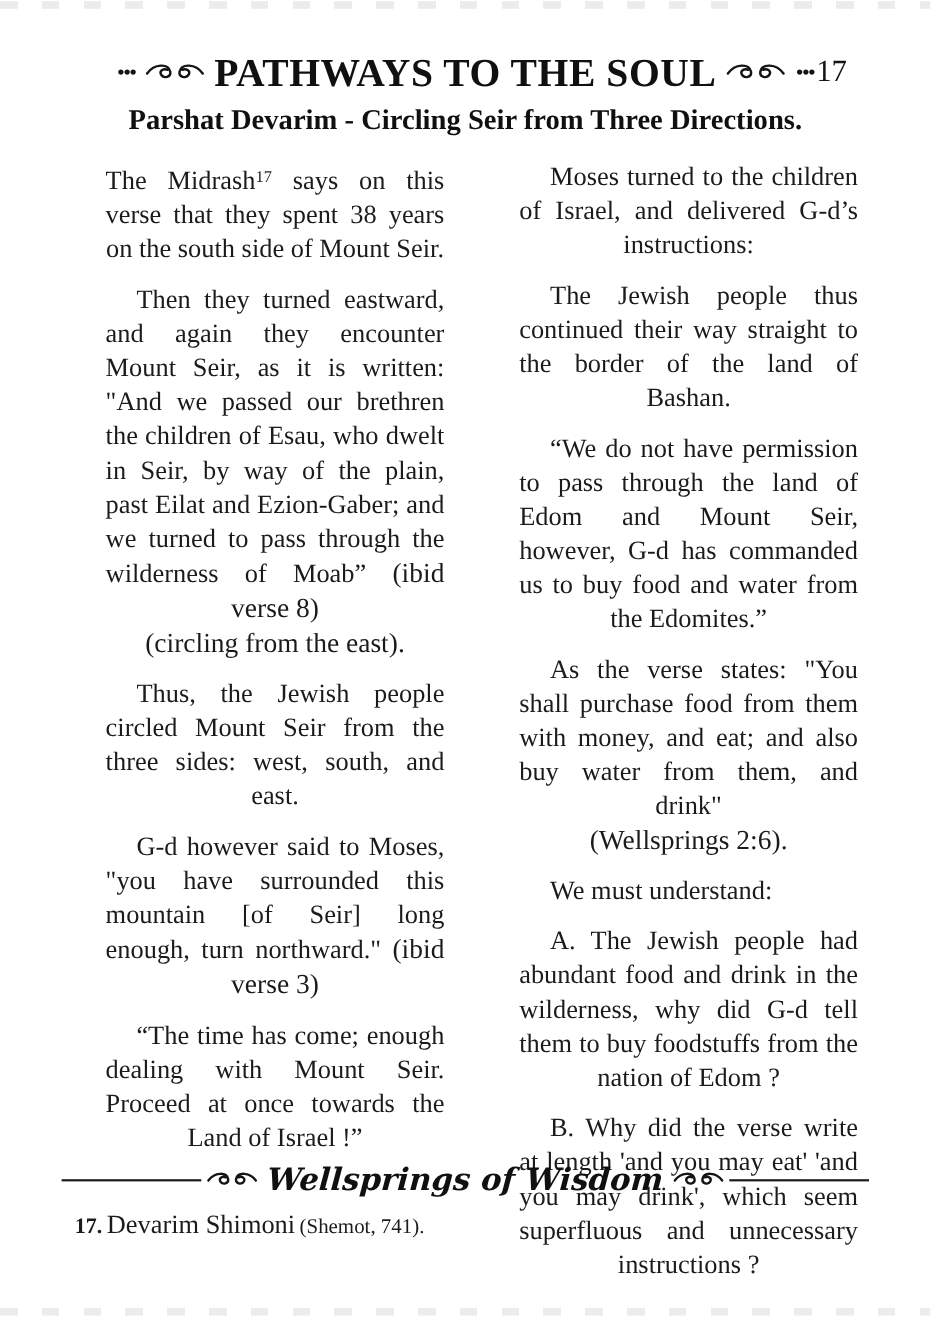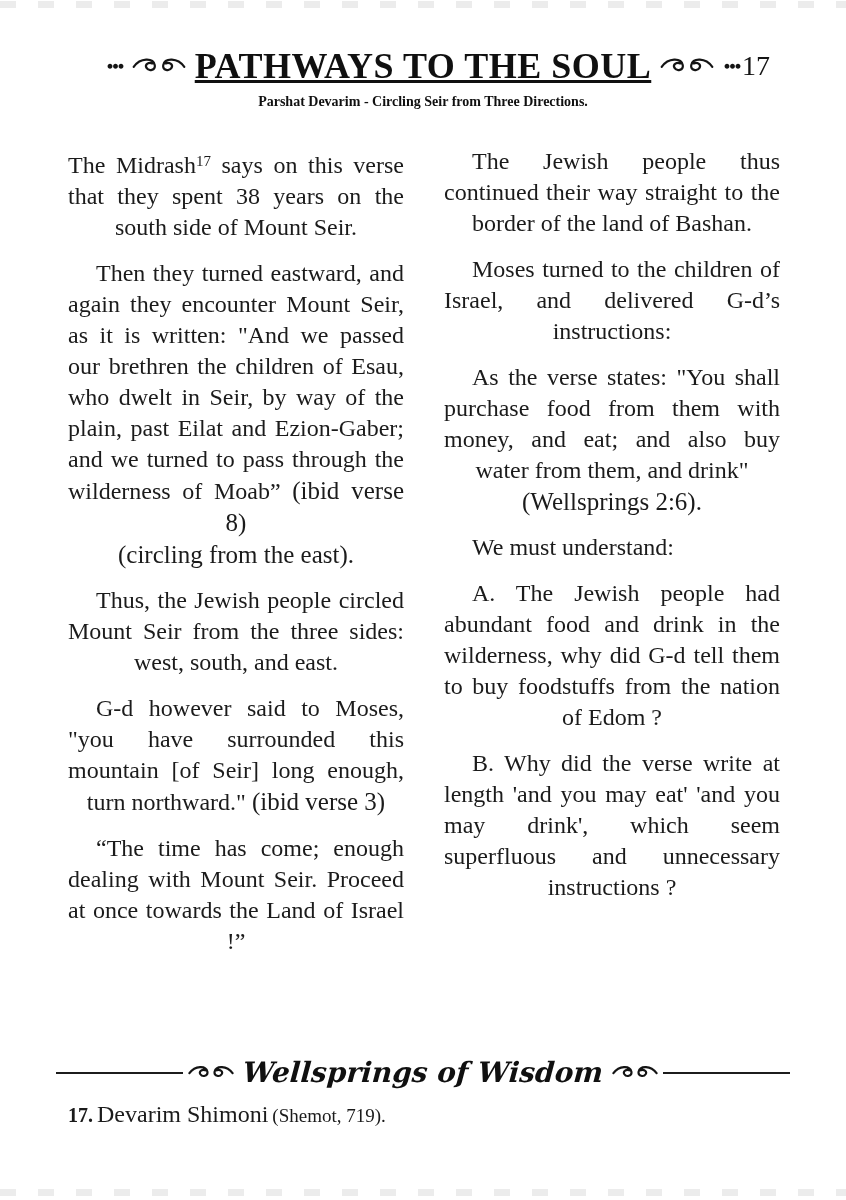--- a/index.html
+++ b/index.html
@@ -15,28 +15,28 @@
     background:repeating-linear-gradient(90deg,#ececec 0 16px, transparent 16px 38px);}
   .edge-noise.top{top:1px;}
   .edge-noise.bottom{bottom:4px;}
 
   
   .header{position:absolute;top:44px;left:0;width:100%;}
   .title-row{position:relative;display:flex;justify-content:center;align-items:center;gap:9px;}
   .dots{font-size:30px;font-weight:bold;letter-spacing:-2px;line-height:1;color:#141414;}
   .swirl svg{display:block;}
   .swirl.mirror svg{transform:scaleX(-1);}
-  .title{margin:0;font-size:36px;font-weight:bold;letter-spacing:.5px;line-height:44px;color:#101010;text-decoration:underline;}
+  .title{margin:0;font-size:36px;font-weight:bold;letter-spacing:.5px;line-height:44px;color:#101010;}
   .page-number{position:absolute;right:76px;top:50%;transform:translateY(-50%);
     font-size:28px;color:#141414;}
-  .subtitle{margin:6px 0 0;text-align:center;font-size:14px;font-weight:bold;color:#101010;}
+  .subtitle{margin:6px 0 0;text-align:center;font-size:26px;font-weight:bold;color:#101010;}
 
   
   .columns{position:absolute;top:146px;left:68px;right:66px;display:flex;gap:40px;}
-  .col{flex:1;min-width:0;}
+  .col{flex:1;min-width:0;margin-left:28px;}
   .para{
     margin:0 0 15px;
     font-size:24px;line-height:31px;
     text-align:justify;text-align-last:center;
     text-indent:28px;
   }
   .para.no-indent{text-indent:0;}
   .para.flush{text-align-last:left;}
   .sup{font-size:15px;vertical-align:7px;}
   .ref{font-size:25px;}
@@ -93,24 +93,25 @@
 
       <p class="para"><span>Thus, the Jewish people circled Mount Seir from the three sides: west, south, and east.</span></p>
 
 
       <p class="para"><span>G-d however said to Moses, "you have surrounded this mountain [of Seir] long enough, turn northward." </span><span class="ref">(ibid verse 3)</span></p>
 
       <p class="para"><span>“The time has come; enough dealing with Mount Seir. Proceed at once towards the Land of Israel !”</span></p>
     </section>
 
     <section class="col">
+      <p class="para"><span>Moses turned to the children of Israel, and delivered G-d’s instructions:</span></p>
+
       <p class="para"><span>The Jewish people thus continued their way straight to the border of the land of Bashan.</span></p>
 
-      <p class="para"><span>Moses turned to the children of Israel, and delivered G-d’s instructions:</span></p>
-
+      <p class="para"><span>“We do not have permission to pass through the land of Edom and Mount Seir, however, G-d has commanded us to buy food and water from the Edomites.”</span></p>
 
       <p class="para"><span>As the verse states: "You shall purchase food from them with money, and eat; and also buy water from them, and drink" </span><span class="ref ref-line">(Wellsprings 2:6).</span></p>
 
       <p class="para flush"><span>We must understand:</span></p>
 
       <p class="para"><span>A. The Jewish people had abundant food and drink in the wilderness, why did G-d tell them to buy foodstuffs from the nation of Edom ?</span></p>
 
       <p class="para"><span>B. Why did the verse write at length 'and you may eat' 'and you may drink', which seem superfluous and unnecessary instructions ?</span></p>
     </section>
 
@@ -130,19 +131,19 @@
         <svg width="46" height="19" viewBox="0 0 64 24">
           <path d="M2 13 C10 2, 25 2, 27 11 C28 17, 20 19, 17 14 C15 10, 20 7, 24 9" fill="none" stroke="#141414" stroke-width="3" stroke-linecap="round"></path>
           <path d="M62 13 C54 2, 39 2, 37 11 C36 17, 44 19, 47 14 C49 10, 44 7, 40 9" fill="none" stroke="#141414" stroke-width="3" stroke-linecap="round"></path>
         </svg>
       </span>
       <span class="rule"></span>
     </div>
     <div class="footnote">
       <span class="fn-num">17.</span>
       <span class="fn-src">Devarim Shimoni</span>
-      <span class="fn-ref">(Shemot, 719).</span>
+      <span class="fn-ref">(Shemot, 741).</span>
     </div>
   </footer>
 
   <div class="edge-noise bottom"></div>
 
 </div>
 
 </body></html>

